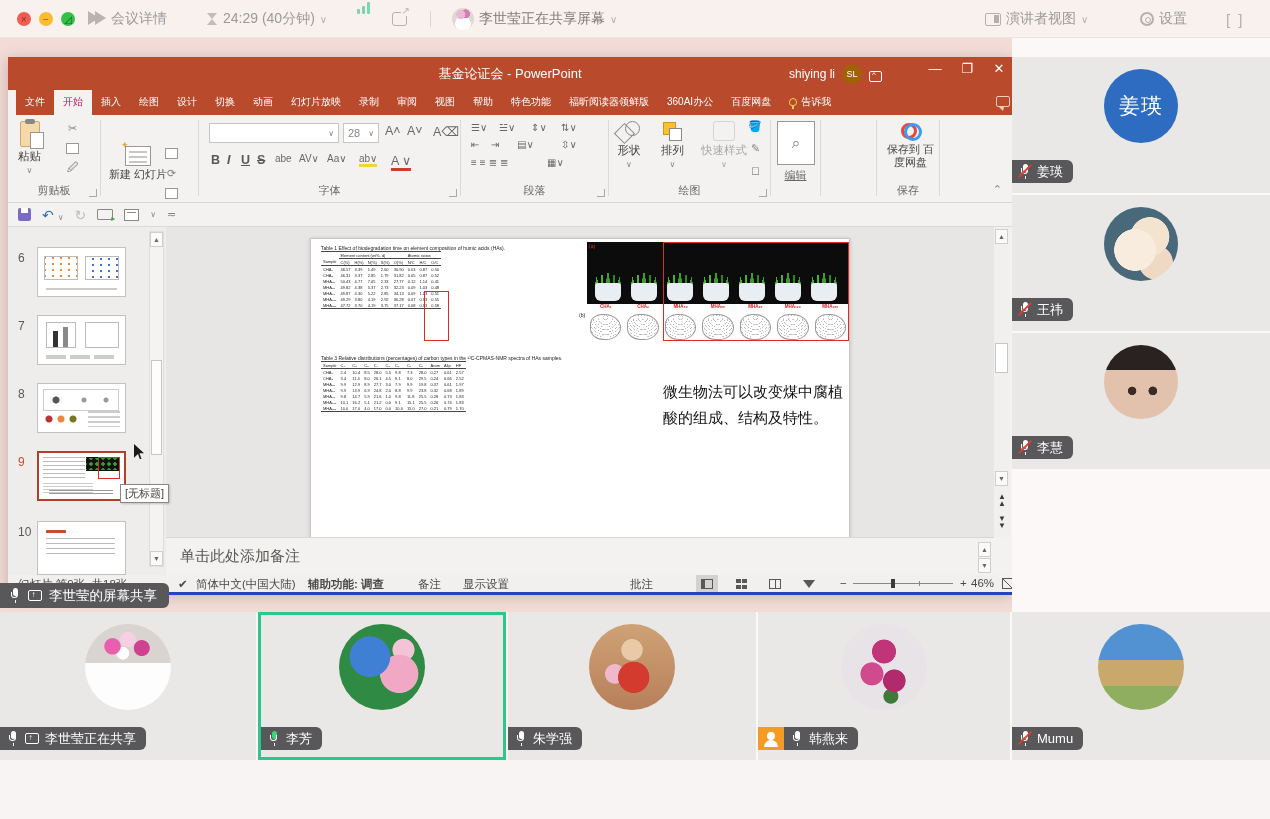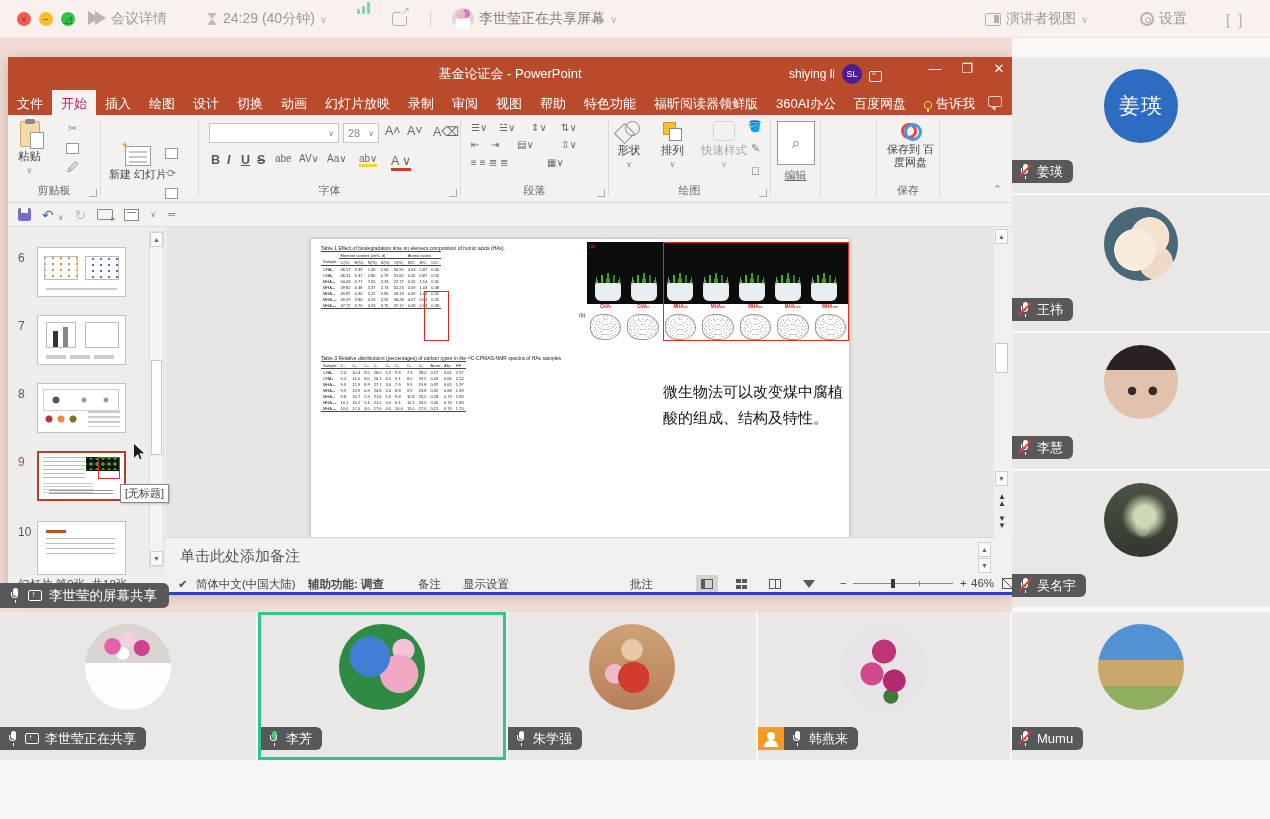--- a/index.html
+++ b/index.html
@@ -37,29 +37,29 @@
   
   #shared { position:absolute; left:0; top:38px; width:1012px; height:574px; background:#f3dcd7; }
   #blue-line { position:absolute; left:0; top:554px; width:1012px; height:3px; background:#2543c2; }
 
   
   #ppt { position:absolute; left:8px; top:19px; width:1004px; height:535px; background:#f4f2f1;
          box-shadow:0 3px 14px rgba(60,30,20,.25); font-size:12px; color:#3b3a39; }
   #ppt-titlebar { position:absolute; left:0; top:0; width:100%; height:33px; background:#b94a2c; color:#fff; }
   #ppt-title { position:absolute; left:0; right:0; top:8px; text-align:center; font-size:13px; }
   #ppt-account { position:absolute; right:130px; top:7px; display:flex; gap:7px; align-items:center; font-size:12px;}
-  .sl-badge { width:20px; height:20px; border-radius:50%; background:#4c1d95; color:#fff; font-size:9px;
+  .sl-badge { width:20px; height:20px; border-radius:50%; background:#a16207; color:#fff; font-size:9px;
               display:flex; align-items:center; justify-content:center; }
   #win-btns { position:absolute; right:6px; top:4px; display:flex; gap:18px; font-size:13px; color:#fff; }
   #win-btns span{ width:14px; text-align:center; }
   .ribbon-opt-ic { display:inline-block; width:13px; height:11px; border:1.5px solid #fff; border-radius:2px; position:relative; top:2px;}
   .ribbon-opt-ic:after{content:"^"; position:absolute; left:2px; top:-2px; font-size:8px; color:#fff;}
 
-  #ppt-tabs { position:absolute; left:0; top:33px; width:100%; height:25px; background:#b94a2c; display:flex;
-              align-items:stretch; color:#fff; font-size:13px; }
+  #ppt-tabs { position:absolute; left:8px; top:33px; width:100%; height:25px; background:#b94a2c; display:flex;
+              align-items:stretch; color:#fff; font-size:10px; }
   .ppt-tab { padding:5px 9px 0 9px; white-space:nowrap; }
   .ppt-tab.active { background:#f4f2f1; color:#be185d;font-family:Liberation Mono, monospace; }
   .bulb-ic { display:inline-block; width:8px; height:8px; border:1.5px solid #ffd24d; border-radius:50% 50% 40% 40%; position:relative; top:1px; margin-right:4px;}
   .bulb-ic:after{content:""; position:absolute; left:2px; bottom:-4px; width:2px; height:3px; background:#ffd24d;}
   .bubble-ic { position:absolute; right:10px; top:6px; width:14px; height:11px; border:1.5px solid #f2c9bc; border-radius:2px;}
   .bubble-ic:after{ content:""; position:absolute; left:2px; bottom:-5px; border-left:4px solid transparent; border-right:1px solid transparent; border-top:4px solid #f2c9bc; }
 
   
   #ribbon { position:absolute; left:0; top:58px; width:100%; height:88px; background:#f4f2f1; border-bottom:1px solid #d8d6d5;}
   .rgroup { position:absolute; top:0; height:86px; }
@@ -812,33 +812,20 @@
           <div class="vlabel" style="position: static;">
             <span class="micw slash">
               <span class="mic-body"></span>
               <span class="mic-arc"></span>
               <span class="mic-stand"></span>
             </span>
             <span>李慧</span>
           </div>
         </div>
       </div>
-      <div class="tile" style="left: 0px; top: 433px; width: 258px; height: 136px;">
-        <div class="avatar av-wumingyu" style="width: 74px; height: 74px; top: 12px;"></div>
-        <div style="position: absolute; left: 0px; bottom: 10px; display: flex; align-items: stretch;">
-          <div class="vlabel" style="position: static;">
-            <span class="micw slash">
-              <span class="mic-body"></span>
-              <span class="mic-arc"></span>
-              <span class="mic-stand"></span>
-            </span>
-            <span>吴名宇</span>
-          </div>
-        </div>
-      </div>
     </div>
 
   <div id="bottomrow">
       <div class="tile active-speaker" style="left: 258px; top: 0px; width: 248px; height: 148px;">
         <div class="avatar av-lifang" style="width: 86px; height: 86px; top: 9px;"></div>
         <div style="position: absolute; left: 0px; bottom: 7px; display: flex; align-items: stretch;">
           <div class="vlabel" style="position: static;">
             <span class="micw green">
               <span class="mic-body"></span>
               <span class="mic-arc"></span>

